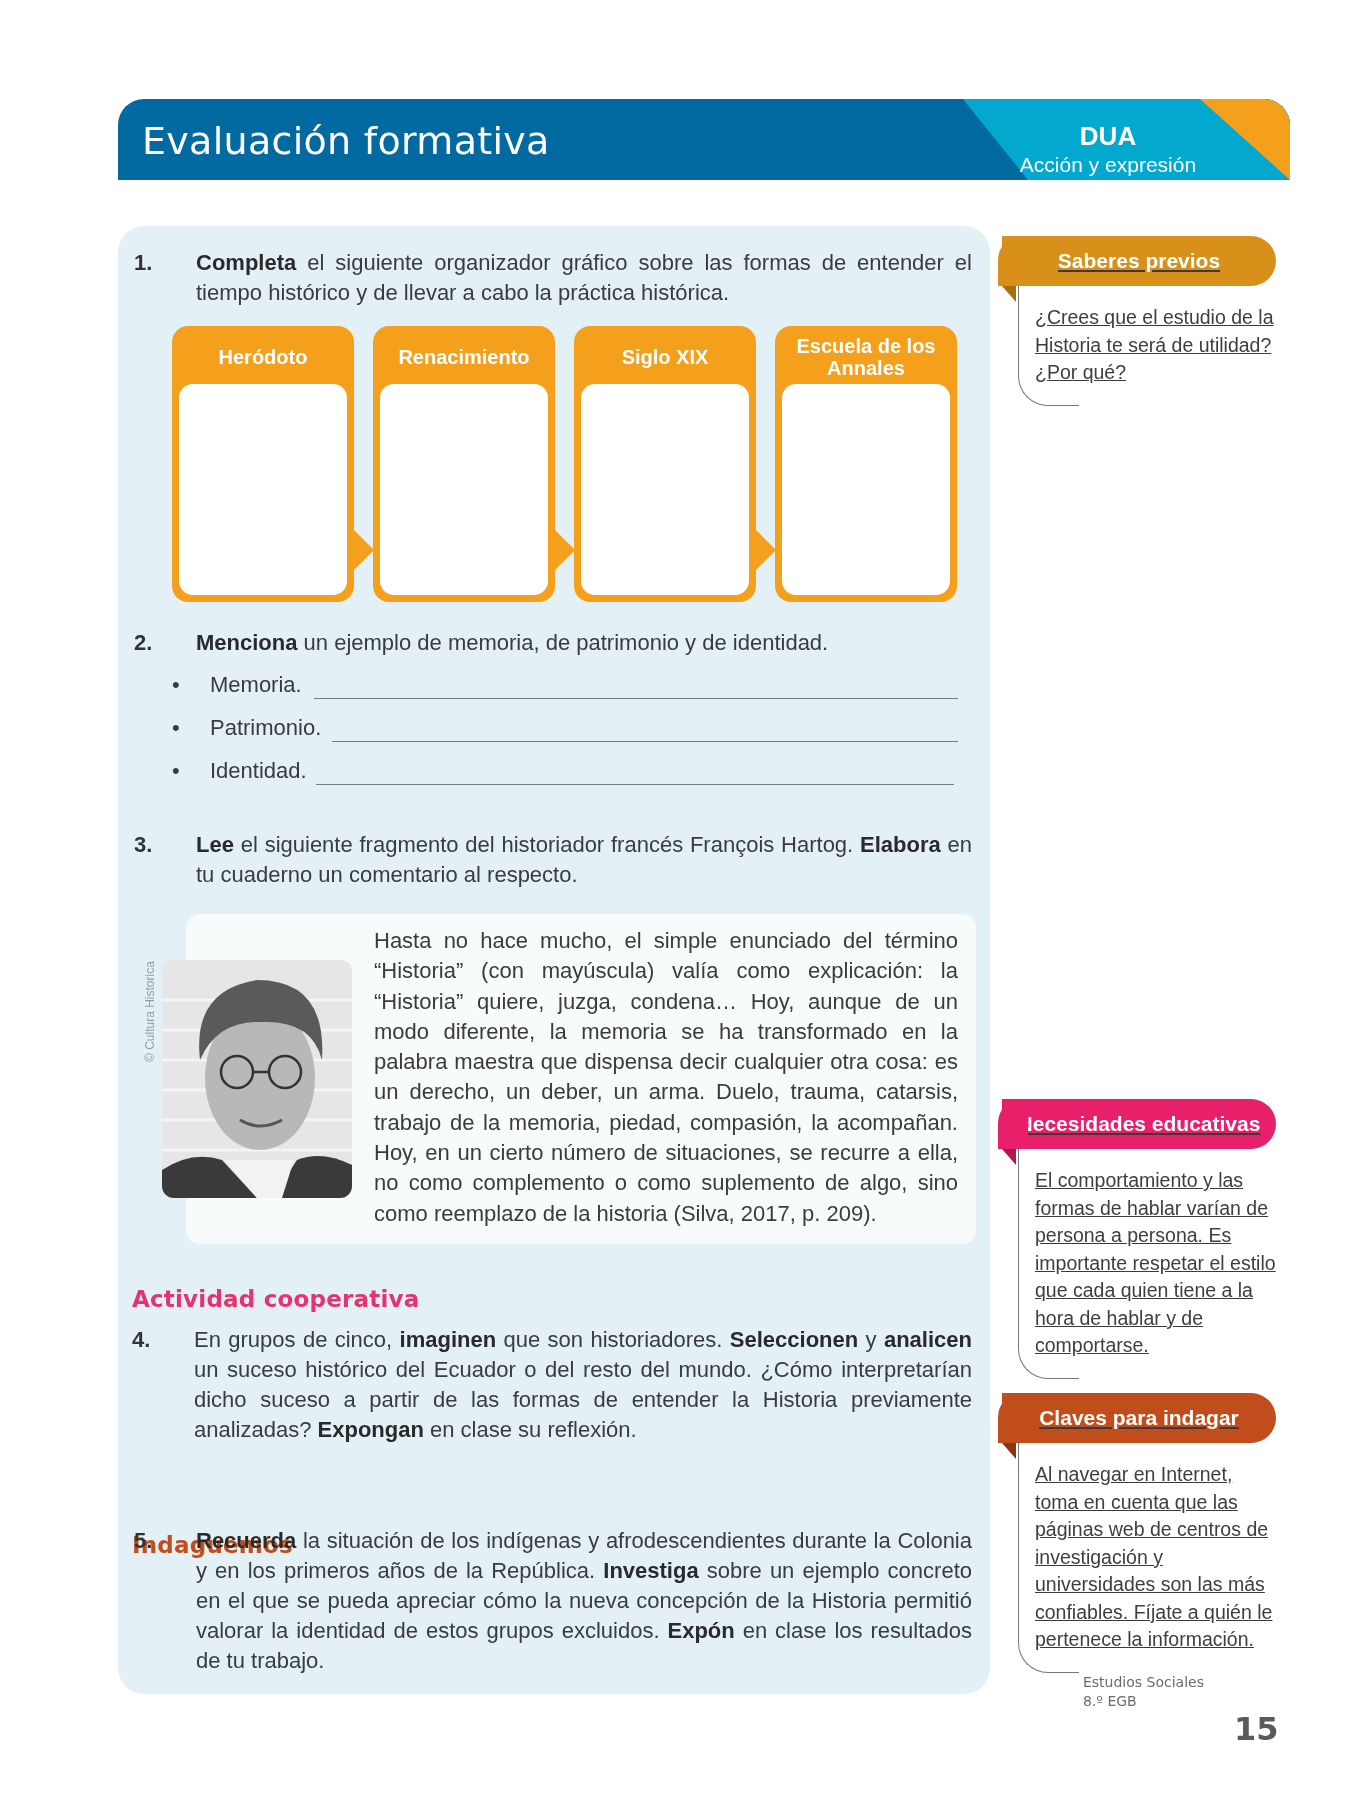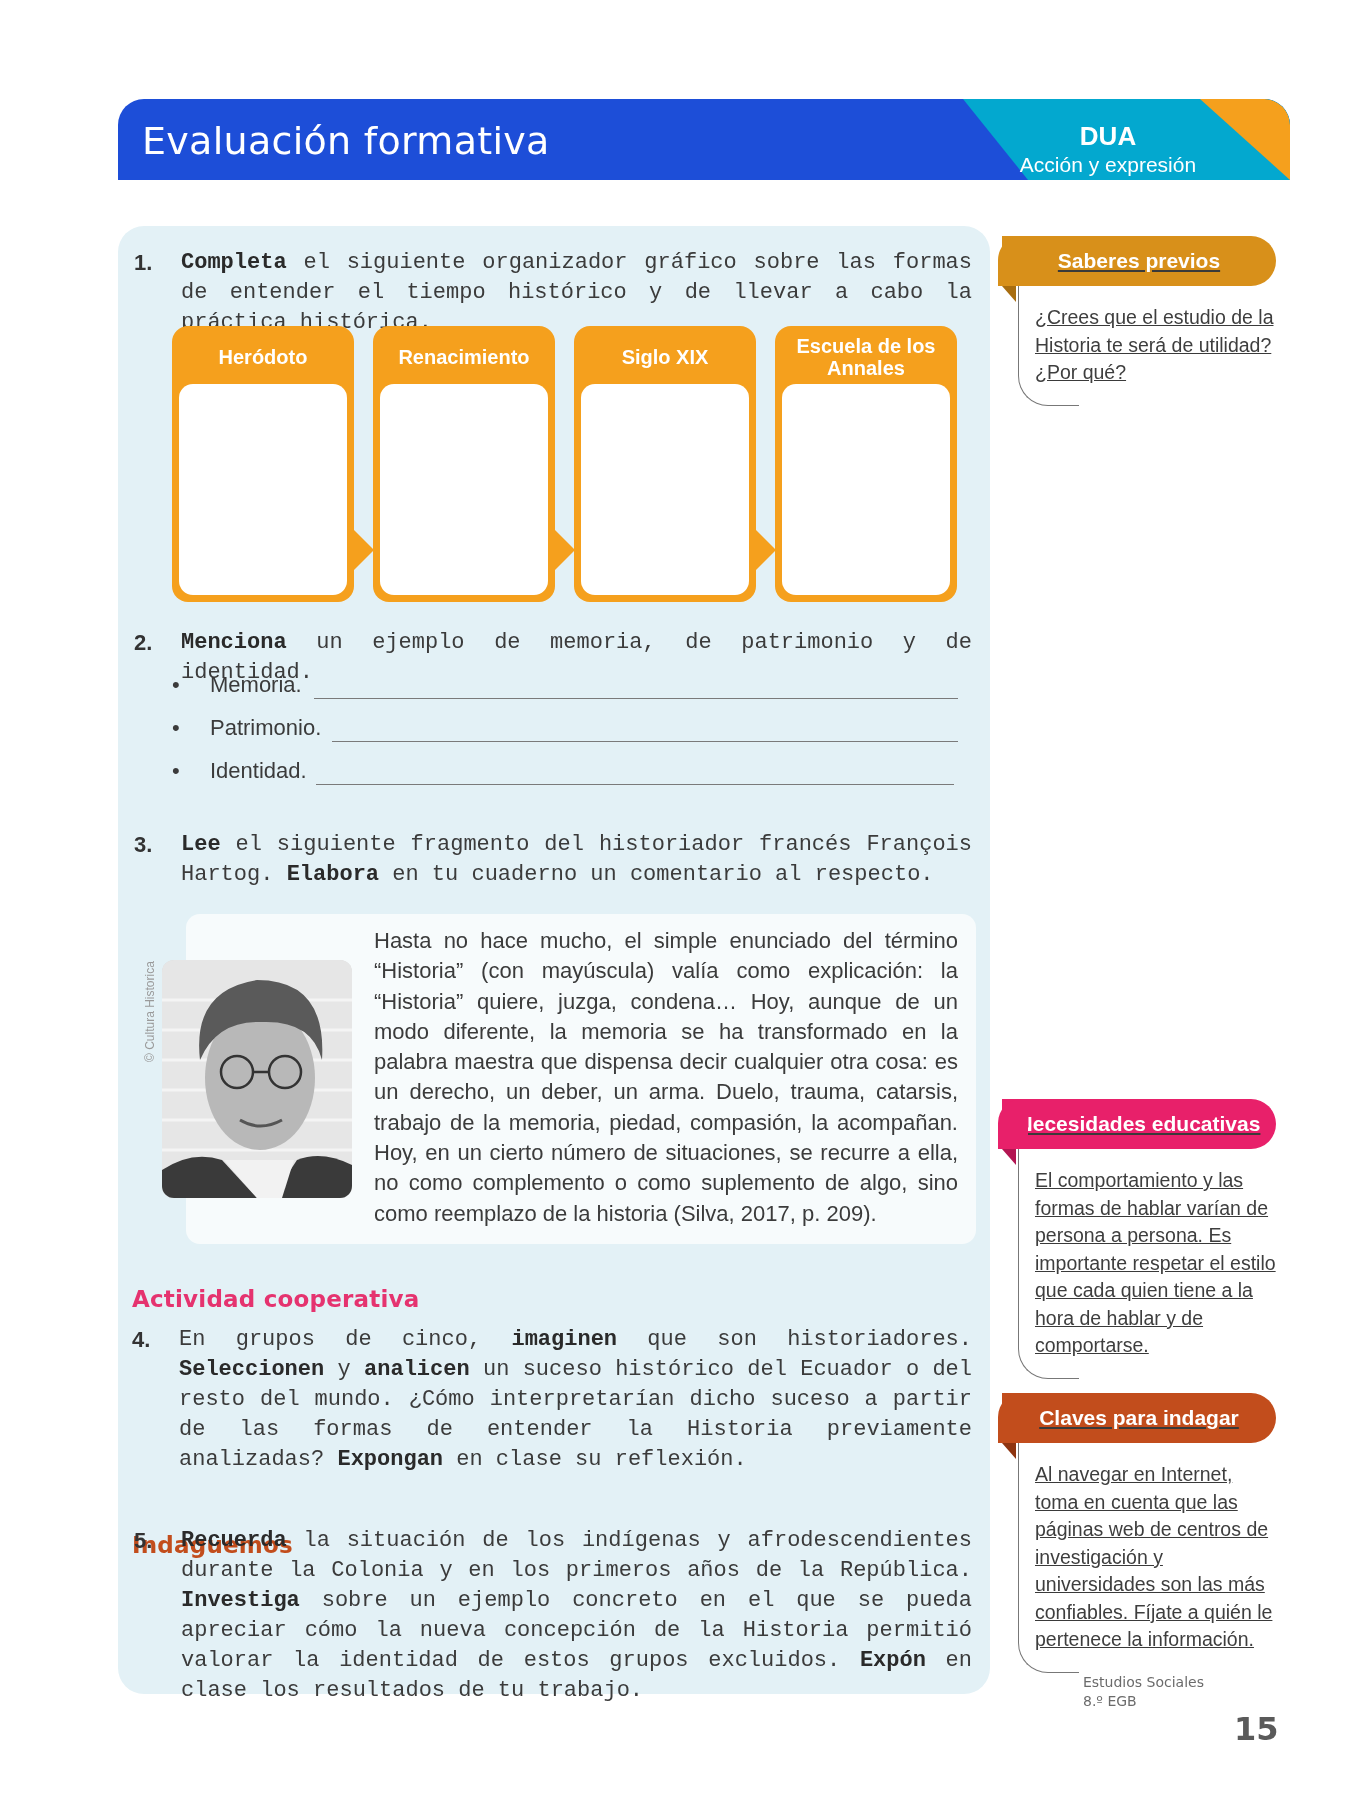--- a/index.html
+++ b/index.html
@@ -3,21 +3,21 @@
 <meta charset="utf-8">
 <style>
   * { box-sizing: border-box; margin: 0; padding: 0; }
   html, body { width: 1350px; height: 1800px; background: #ffffff; overflow: hidden; }
   body { position: relative; font-family: "Liberation Sans", "DejaVu Sans", sans-serif; color: #3a3a3a; }
 
   
   .banner {
     position: absolute; left: 118px; top: 99px; width: 1172px; height: 81px;
     border-radius: 26px 26px 0 0; overflow: hidden;
-    background: #1d4ed8;
+    background: #0369a1;
   }
   .banner .bg-right {
     position: absolute; left: 800px; top: 0; width: 372px; height: 81px;
     background: #03a8cf;
     clip-path: polygon(45px 0, 100% 0, 100% 100%, 110px 100%);
   }
   .banner .bg-orange {
     position: absolute; right: 0; top: 0; width: 90px; height: 81px;
     background: #f5a01d;
     clip-path: polygon(0 0, 100% 0, 100% 100%);
@@ -34,21 +34,21 @@
   .banner .dua .d2 { font-size: 21px; font-weight: normal; line-height: 28px; }
 
   
   .panel {
     position: absolute; left: 118px; top: 226px; width: 872px; height: 1468px;
     background: #e3f1f6; border-radius: 26px;
   }
 
   .q { position: absolute; font-size: 22px; line-height: 30px; color: #3b3b3b; }
   .q .num { position: absolute; left: 0; top: 0; font-weight: bold; color: #333; }
-  .q .txt { margin-left: 47px; text-align: justify; text-align-last: left; font-family: Liberation Mono, monospace; }
+  .q .txt { margin-left: 62px; text-align: justify; text-align-last: left; }
   .q b { color: #2a2a2a; }
 
   
   .org-box {
     position: absolute; top: 326px; width: 182px; height: 276px;
     background: #f5a01d; border-radius: 16px;
   }
   .org-box .hdr {
     position: absolute; left: 0; right: 0; top: 0; height: 61px;
     display: flex; align-items: center; justify-content: center; text-align: center;

